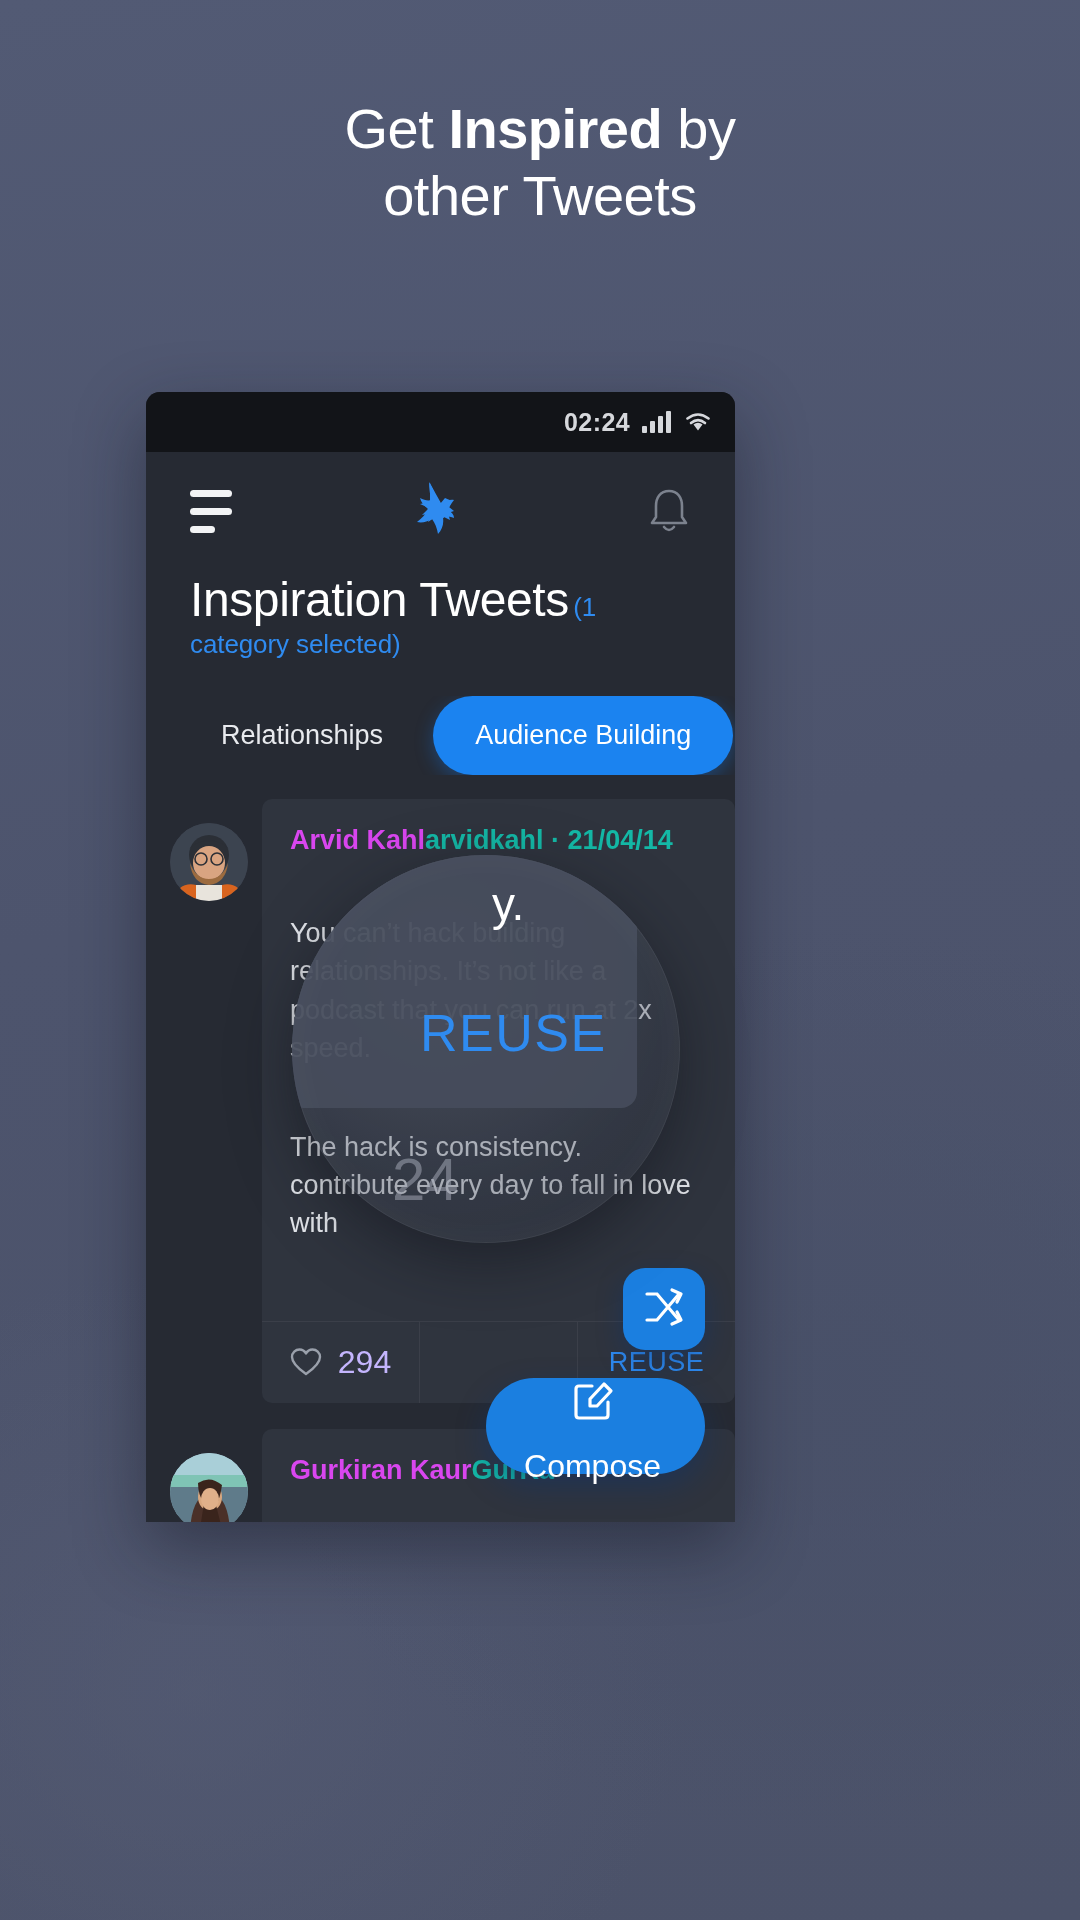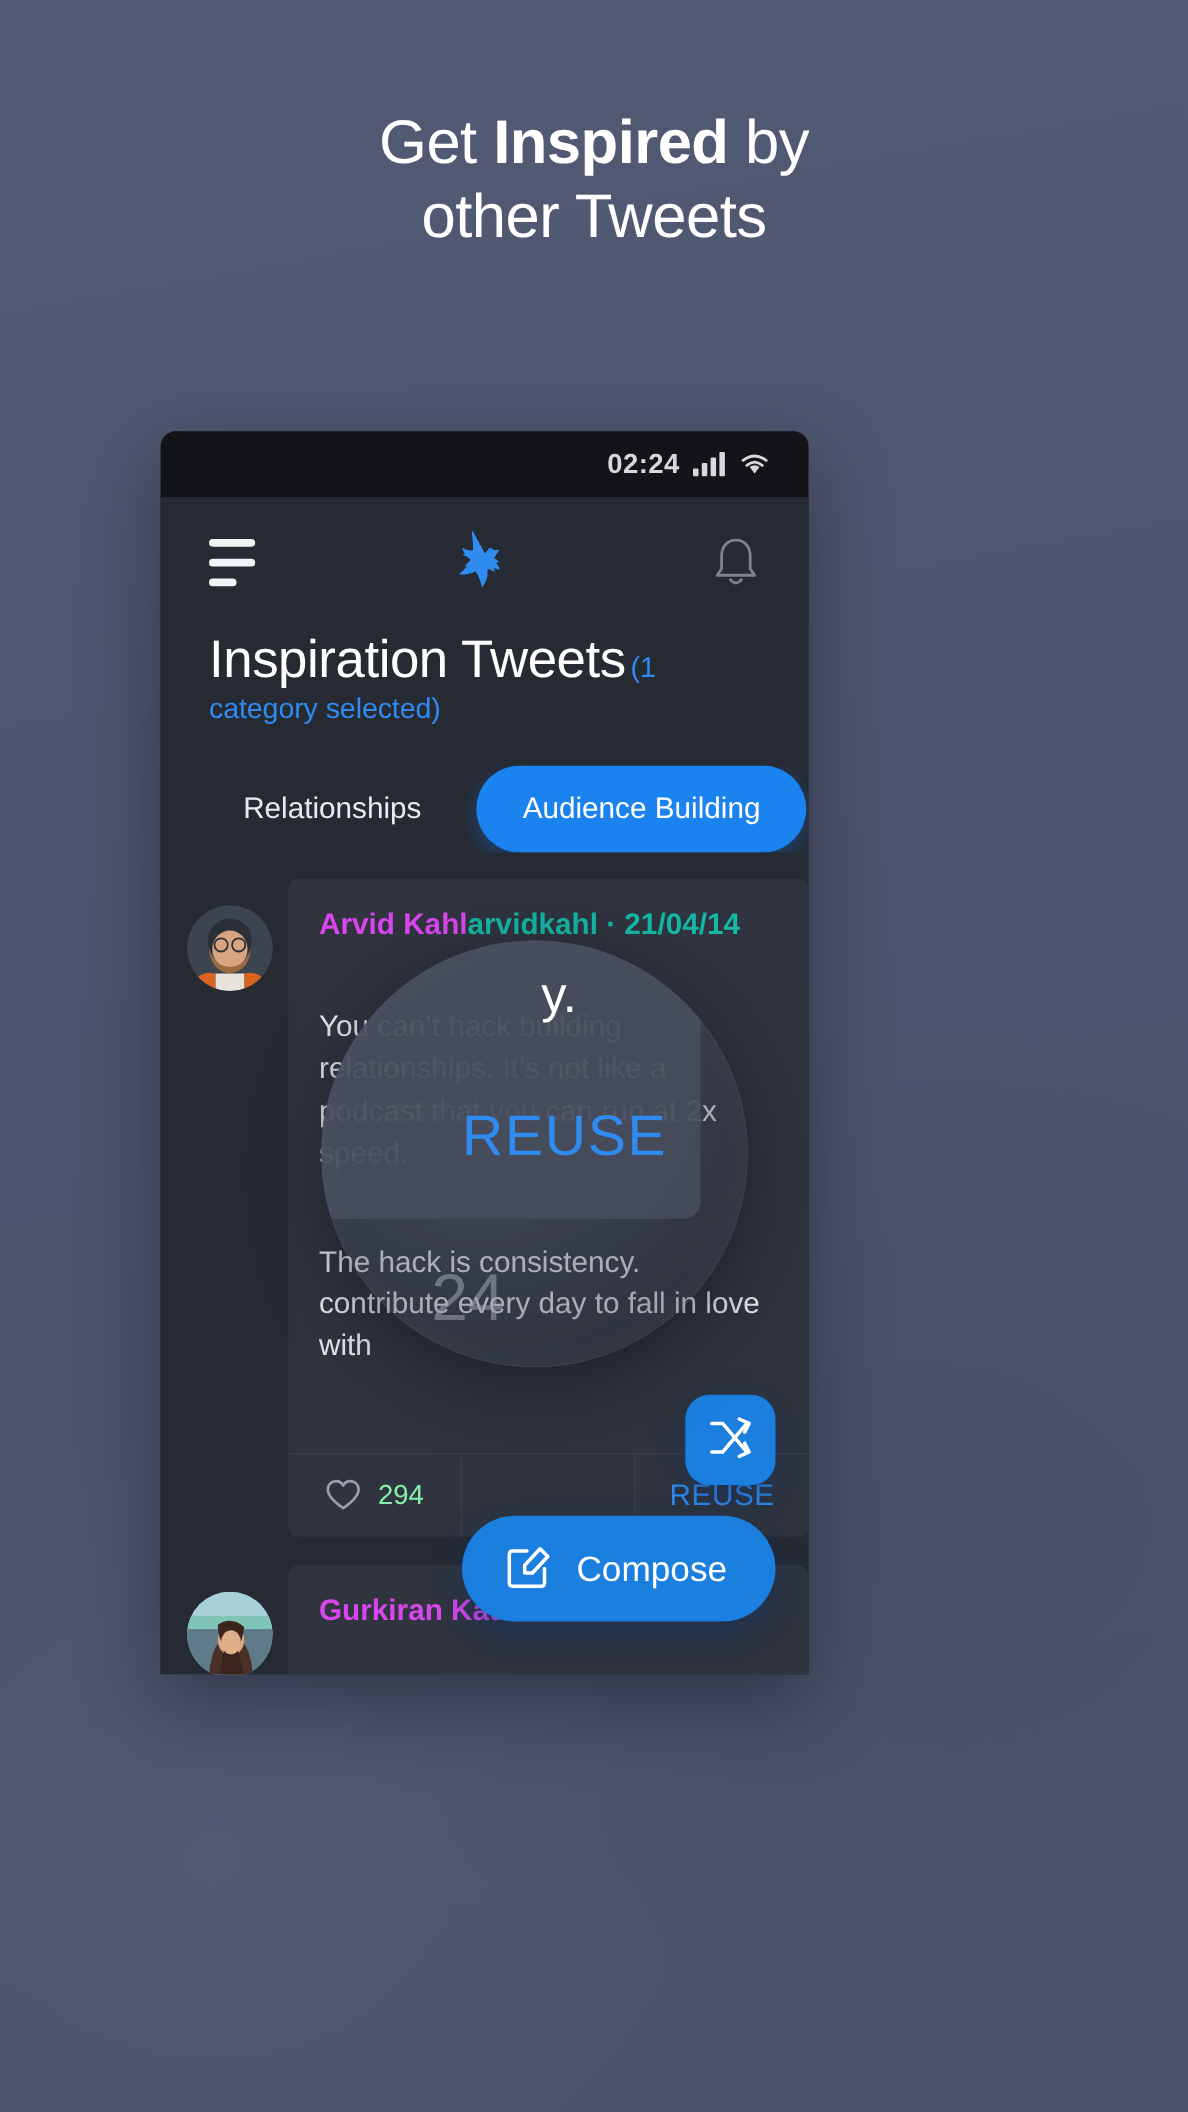--- a/index.html
+++ b/index.html
@@ -40,21 +40,21 @@
     background:#22252c;
     border-radius:14px 14px 0 0;
     overflow:hidden;
     box-shadow: 0 26px 70px rgba(18,21,30,0.45);
   }
 
   .statusbar {
     height:60px;
     background:#121418;
     display:flex; align-items:center; justify-content:flex-end;
-    padding-right:34px;
+    padding-right:22px;
     gap:12px;
     text-align:right;
   }
   .status-time {
     color:#d6d8dc; font-size:25px; font-weight:600; letter-spacing:0.4px;
   }
   .sig { display:flex; align-items:flex-end; gap:3px; height:22px; }
   .sig i { display:block; width:5px; background:#d6d8dc; border-radius:1px; }
   .sig i:nth-child(1){ height:7px; }
   .sig i:nth-child(2){ height:12px; }
@@ -141,21 +141,21 @@
     white-space:pre-line;
   }
   .tweet-body p { margin-bottom:22px; }
   .actions {
     display:flex; align-items:stretch;
     border-top:1px solid rgba(255,255,255,0.06);
     margin:18px -28px 0 -28px;
   }
   .action {
     flex:1 1 0; display:flex; align-items:center; justify-content:center;
-    gap:16px; padding:22px 0; color:#86efac; font-size:25px;
+    gap:16px; padding:22px 0; color:#c4b5fd; font-size:32px;
     border-right:1px solid rgba(255,255,255,0.06);
   }
   .action:last-child { border-right:none; }
   .action.reuse { color:#2f8bf0; font-size:27px; font-weight:500; letter-spacing:0.5px; }
   .ico { width:32px; height:30px; flex:0 0 auto; }
 
   
   .fab-shuffle {
     position:absolute; right:30px; bottom:172px;
     width:82px; height:82px; border-radius:22px;
@@ -163,20 +163,21 @@
     display:flex; align-items:center; justify-content:center;
     box-shadow:0 10px 26px rgba(10,50,110,0.45);
   }
   .fab-compose {
     position:absolute; right:30px; bottom:48px;
     height:96px; border-radius:48px;
     background:#1b7fe0;
     display:flex; align-items:center; gap:22px;
     padding:0 44px 0 38px;
     box-shadow:0 12px 30px rgba(10,50,110,0.45);
+    flex-direction:column;
   }
   .fab-compose .label { color:#ffffff; font-size:32px; font-weight:400; }
 
   
   .magnifier {
     position:absolute;
     left:292px; top:855px;
     width:388px; height:388px;
     border-radius:50%;
     background: radial-gradient(circle at 38% 30%, rgba(112,120,142,0.40) 0%, rgba(60,66,82,0.34) 60%, rgba(38,42,52,0.42) 100%);

